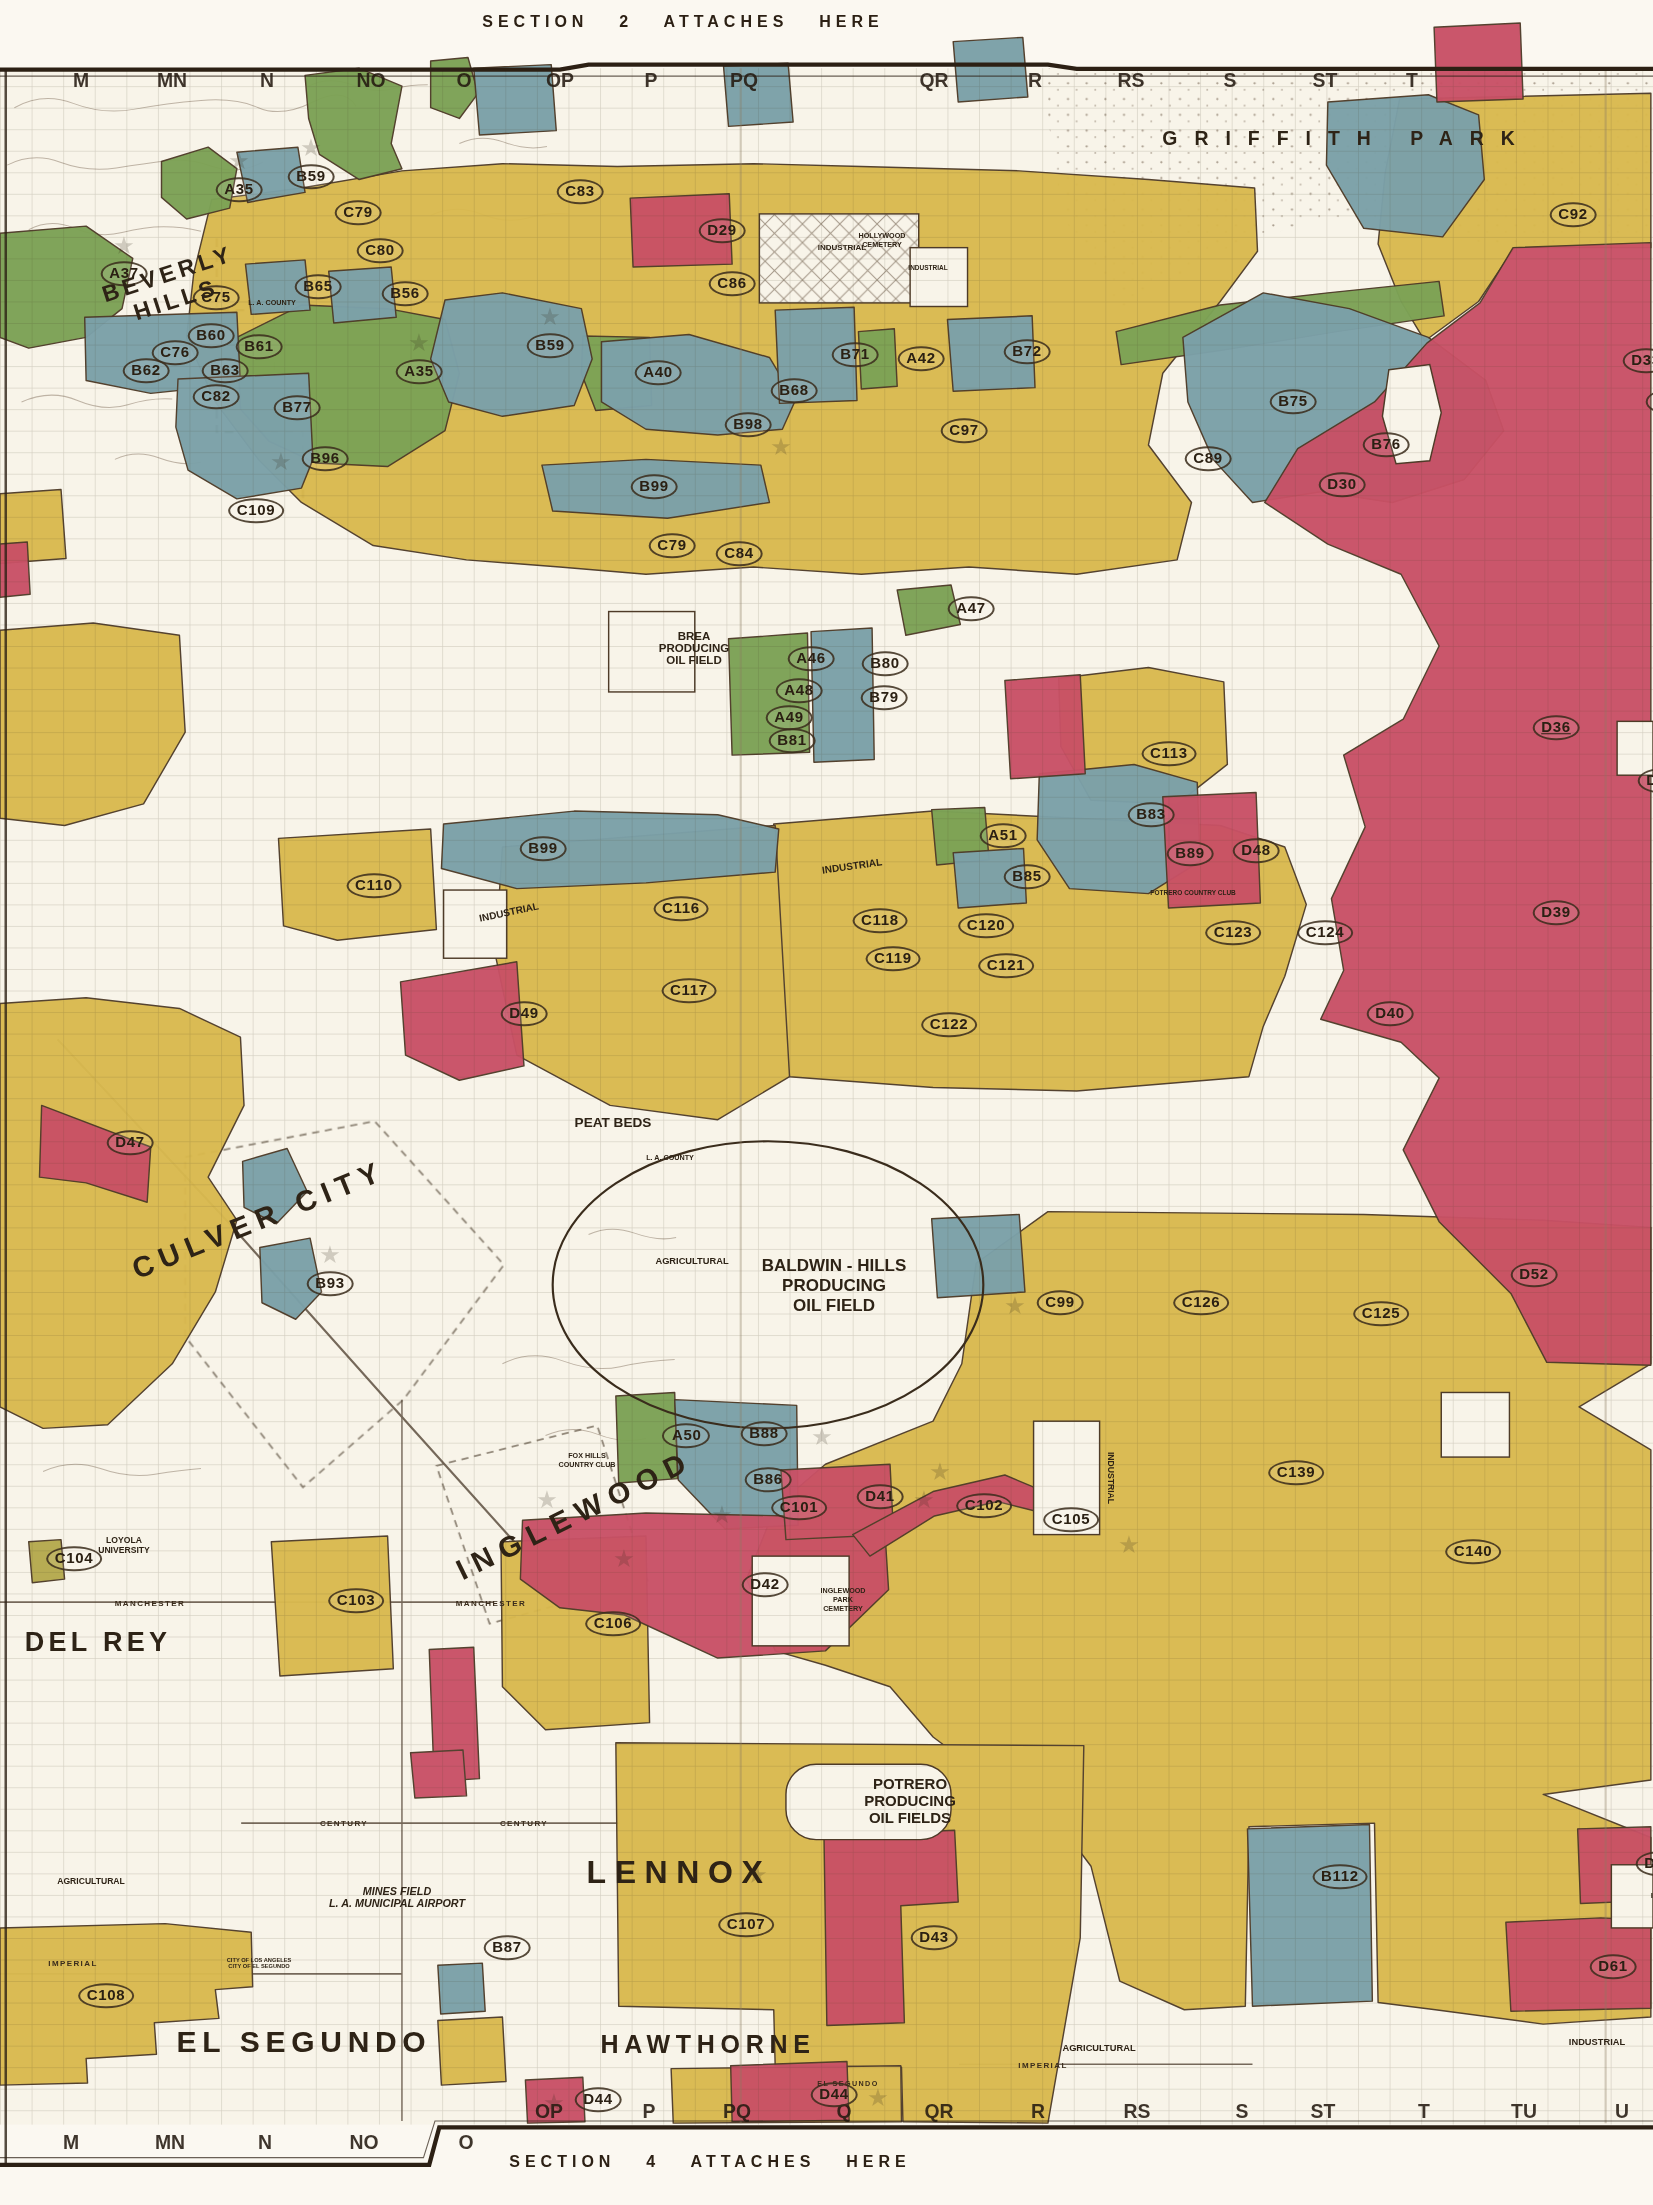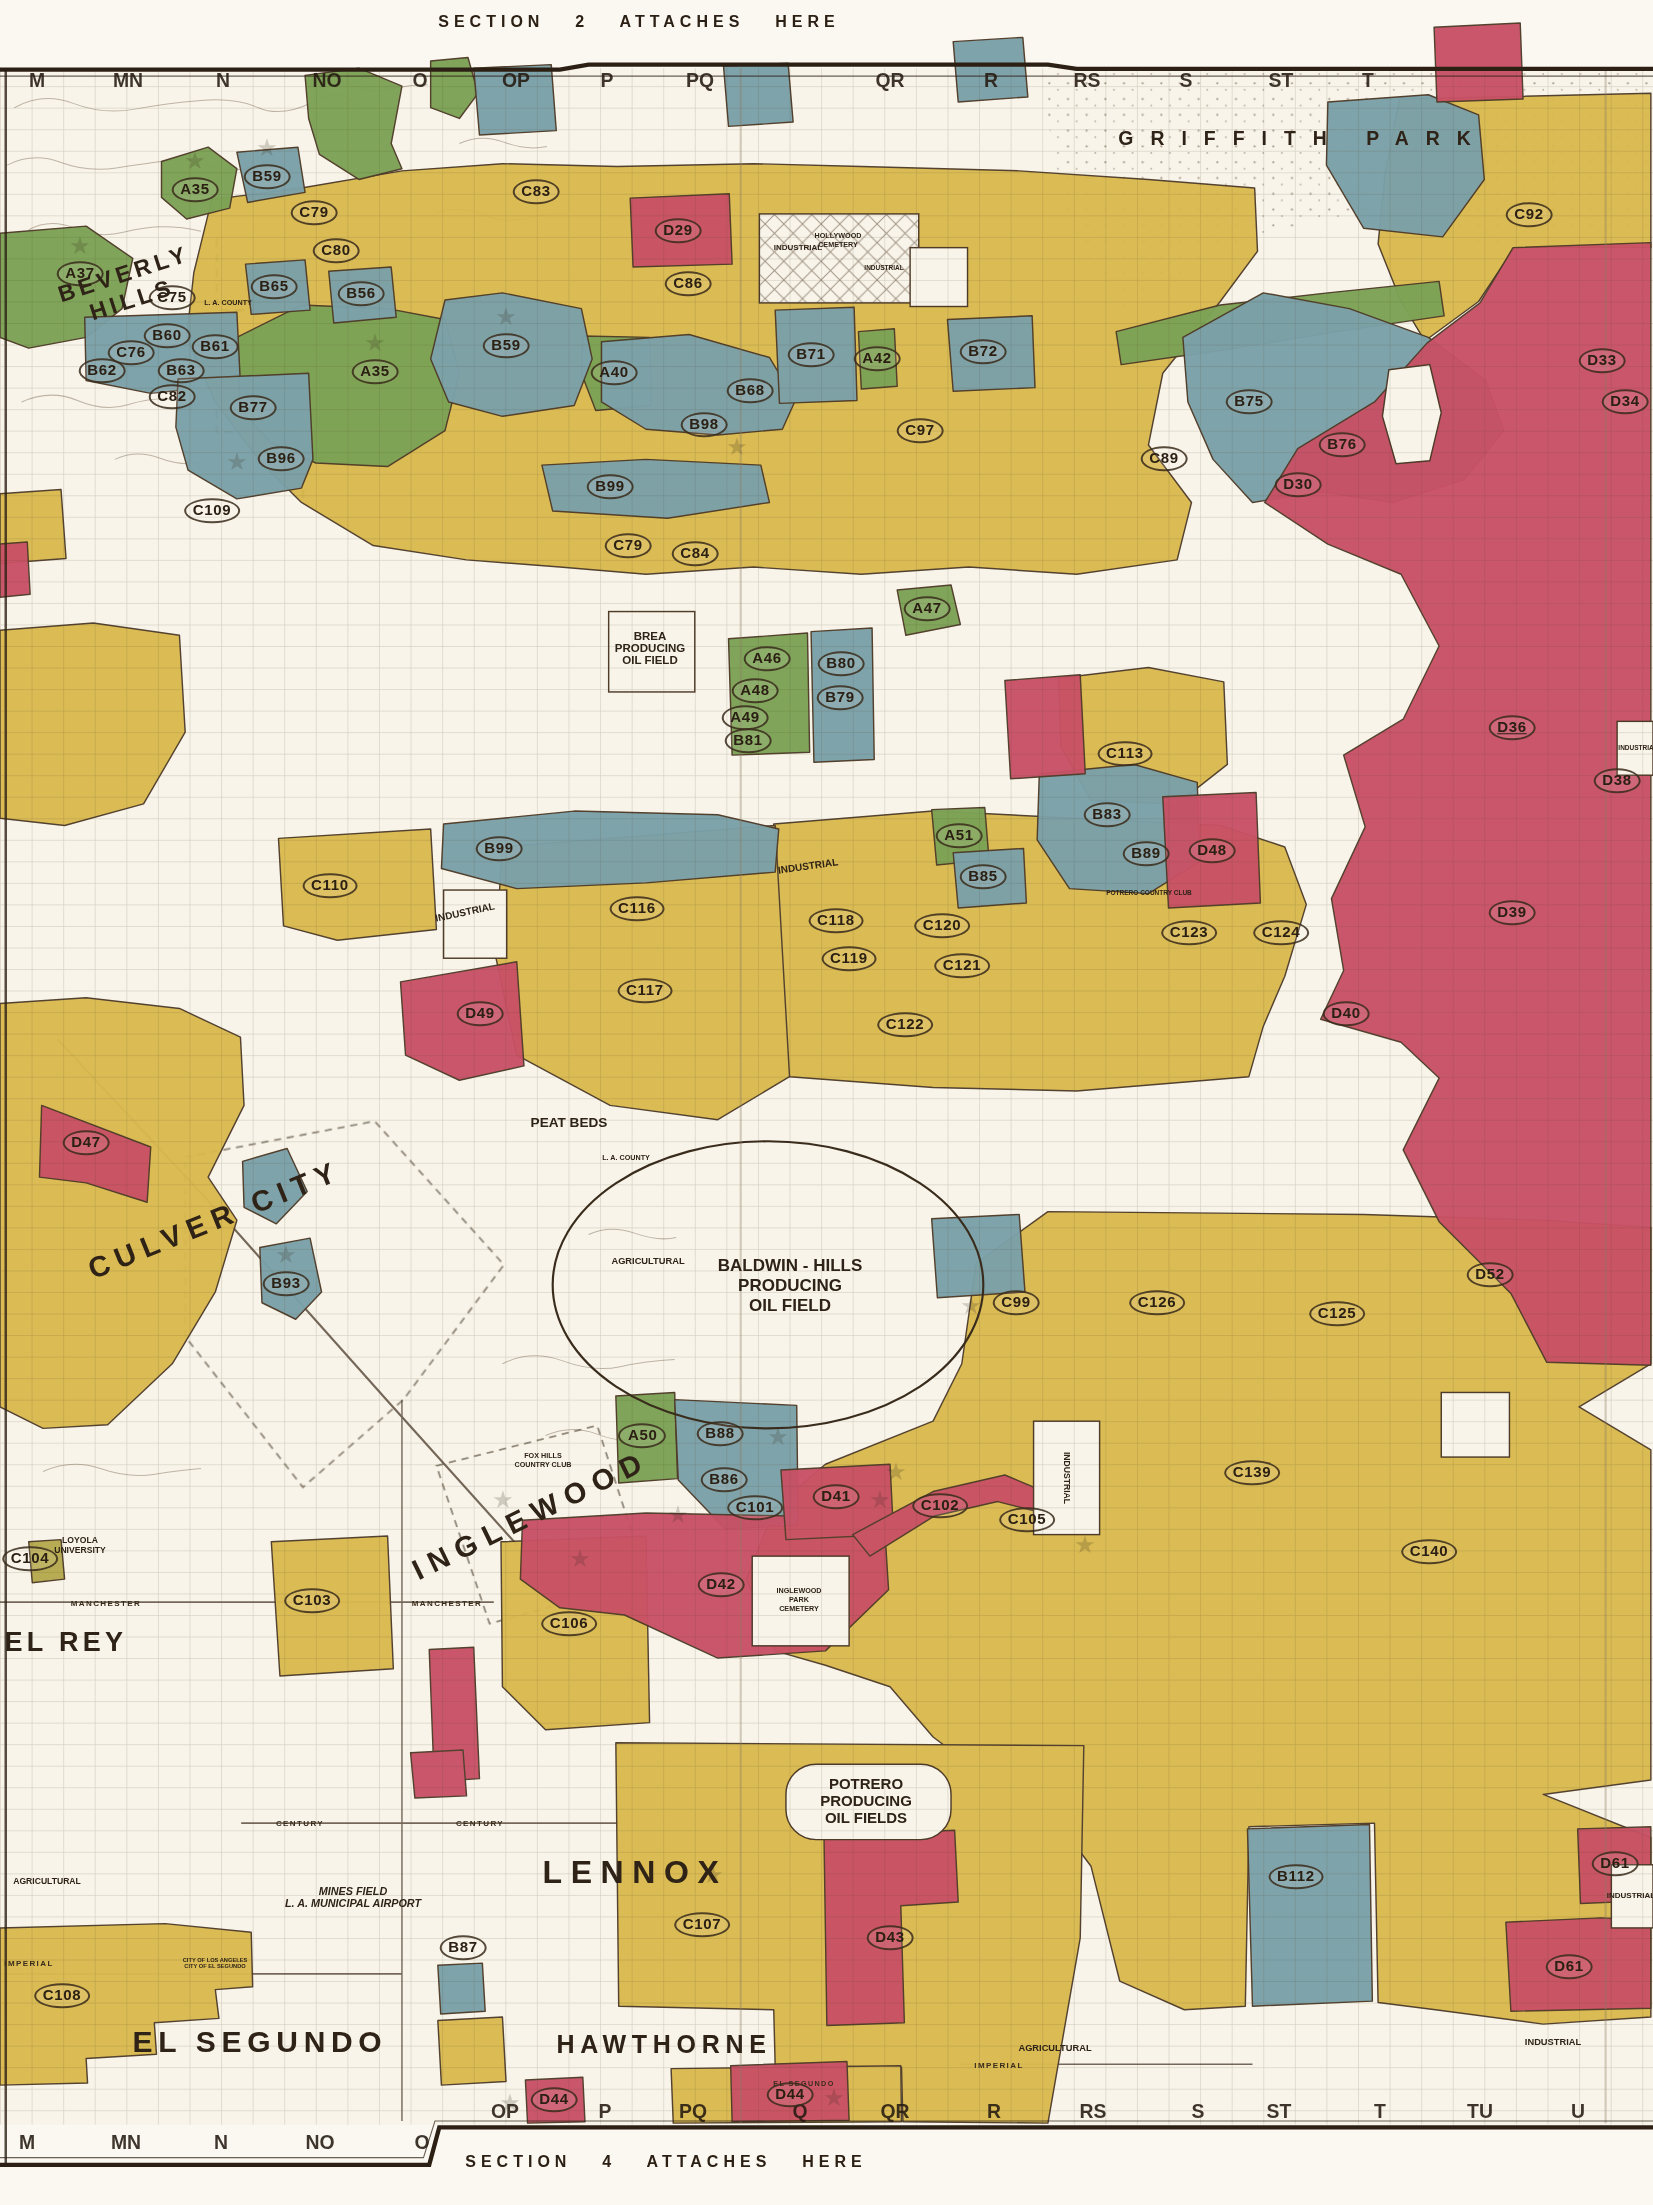--- a/index.html
+++ b/index.html
@@ -1,20 +1,20 @@
 <!DOCTYPE html>
 <html style="font-size:11.5px"><head>
 <meta charset="utf-8">
 <style>
   html,body{margin:0;padding:0;}
   body{width:1653px;height:2205px;position:relative;background:#fbf8f1;
        font-family:"Liberation Sans",sans-serif;overflow:hidden;}
   #stage{position:absolute;inset:0;width:1653px;height:2205px;}
   #map-svg{position:absolute;left:0;top:0;}
-  #labels{position:absolute;inset:0;z-index:5;}
+  #labels{position:absolute;inset:0;z-index:5;margin-left:44px;}
   .section-note{position:absolute;transform:translate(-50%,-50%);
     font-weight:bold;font-size:16px;letter-spacing:5px;word-spacing:21.5px;color:#2c2014;white-space:nowrap;}
   .grid-letter{position:absolute;transform:translate(-50%,-50%);
     font-weight:bold;font-size:19.4px;color:#241a10;opacity:.88;}
   .zone{position:absolute;transform:translate(-50%,-50%);
     border:2.2px solid rgba(56,42,26,.85);border-radius:50%;
     padding:1.4px 6.5px;font-weight:bold;font-size:15px;line-height:18.7px;
     color:#2b2013;letter-spacing:0.7px;white-space:nowrap;background:rgba(252,250,242,.10);}
   .star{position:absolute;transform:translate(-50%,-50%);
     font-size:24.4px;line-height:24.4px;color:#33261733;color:#33

